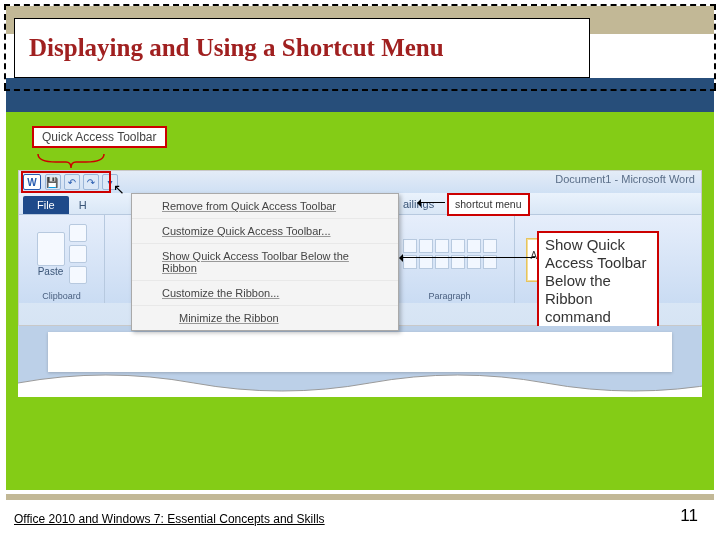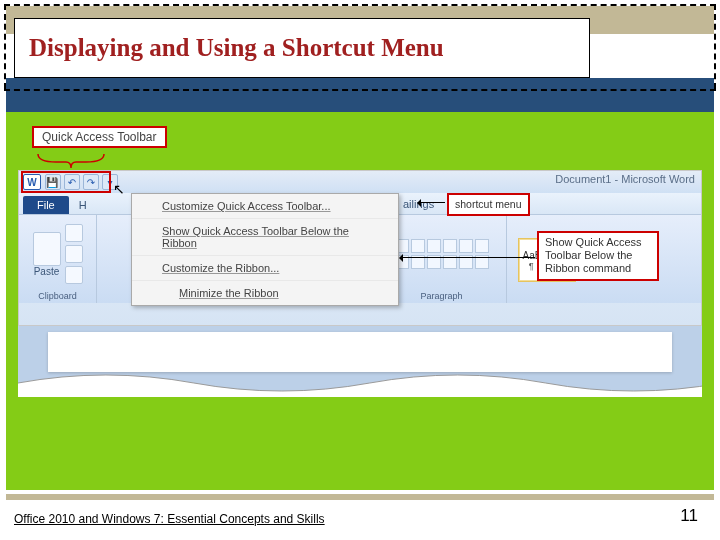--- a/index.html
+++ b/index.html
@@ -61,21 +61,21 @@
   .style-box .preview { font-size:10px; color:#333; }
   .style-highlight { border:1px solid #e6c45e; box-shadow:0 0 0 1px #f3dd9a inset; }
 
   
   .context-menu { position:absolute; top:22px; left:112px; width:268px; background:#f4f4f4; border:1px solid #a9a9a9; box-shadow:2px 2px 4px rgba(0,0,0,.25); z-index:5; font-size:11px; }
   .context-menu .item { padding:6px 12px 6px 30px; color:#444; border-bottom:1px solid #e8e8e8; position:relative; }
   .context-menu .item.u { text-decoration: underline; text-decoration-color:#999; }
   .context-menu .item:last-child { border-bottom:none;padding-left:47px; }
 
   
-  .callout { position:absolute; background:#fff; border:2px solid #c00; padding:3px 6px; font-size:11px; color:#333; line-height:1.2; }
+  .callout { position:absolute; background:#fff; border:2px solid #c00; padding:3px 6px; font-size:15px; color:#333; line-height:1.2; }
   .callout.sm { font-size:10.5px; }
   .arrow-line { position:absolute; height:0; border-top:1px solid #000; }
   .arrow-line::before { content:""; position:absolute; left:-6px; top:-4px; border:4px solid transparent; border-right-color:#000; }
 
   
   .page-area { position:absolute; top:200px; left:0; right:0; height:70px; background:#bcd0e8; }
   .page { position:absolute; top:6px; left:30px; right:30px; height:40px; background:#fff; box-shadow:0 1px 3px rgba(0,0,0,.2); }
   .page-wave { position:absolute; left:0; right:0; bottom:-1px; height:26px; }
   .page-wave svg { width:100%; height:100%; display:block; }
 
@@ -129,21 +129,21 @@
         <div class="doc-title">Document1 - Microsoft Word</div>
       </div>
 
       <div class="tabs-row">
         <div class="file-tab">File</div>
         <div class="tab-frag">H</div>
       </div>
 
       <div class="ribbon-body">
 
-        <div class="group" style="width:78px">
+        <div class="group" style="width:86px">
           <div class="grp-icons">
             <div class="paste-block">
               <div class="grp-ico big"></div>
               <span>Paste</span>
             </div>
             <div style="display:flex;flex-direction:column;gap:3px">
               <div class="grp-ico"></div>
               <div class="grp-ico"></div>
               <div class="grp-ico"></div>
             </div>
@@ -179,20 +179,21 @@
           <div class="grp-icons">
             <div class="style-box style-highlight">
               <span class="preview">AaBbCcDc</span>
               <span>¶ Normal</span>
             </div>
           </div>
         </div>
       </div>
 
       <div class="context-menu">
+        <div class="item u">Remove from Quick Access Toolbar</div>
         <div class="item u">Customize Quick Access Toolbar...</div>
         <div class="item u">Show Quick Access Toolbar Below the Ribbon</div>
         <div class="item u">Customize the Ribbon...</div>
         <div class="item u">Minimize the Ribbon</div>
       </div>
 
       <div class="ailings-frag" style="position:absolute; top:24px; left:382px">ailings</div>
 
       <div class="arrow-line" style="top:31px; left:400px; width:26px"></div>
       <div class="callout sm" style="top:22px; left:428px">shortcut menu</div>

